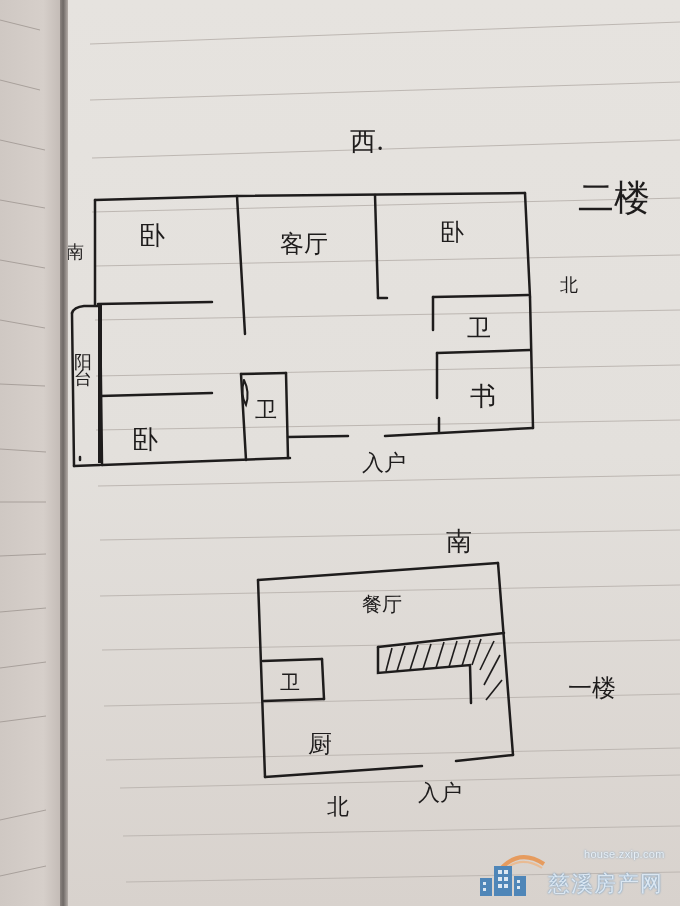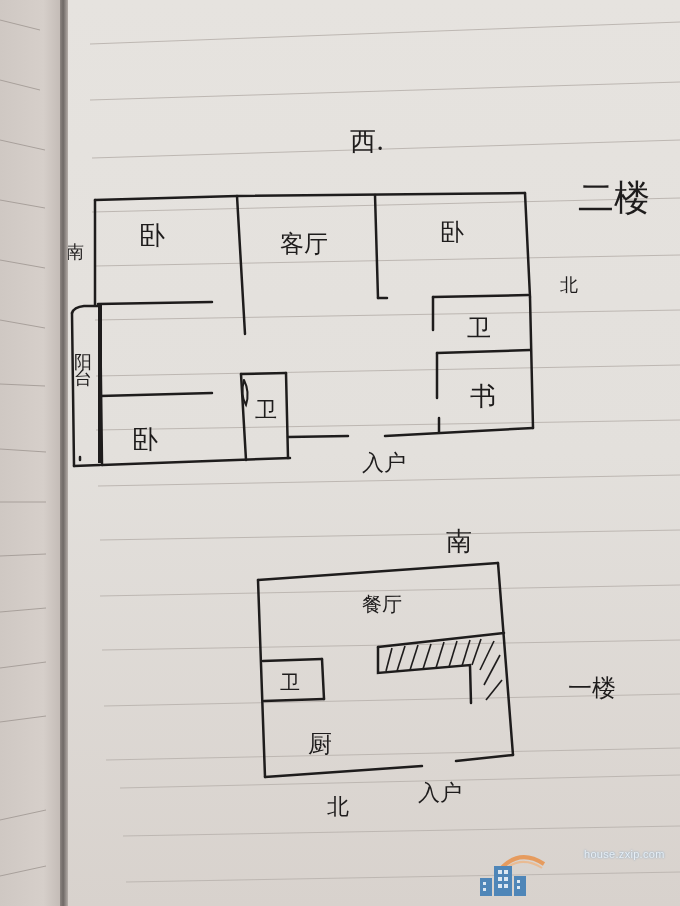--- a/index.html
+++ b/index.html
@@ -161,15 +161,16 @@
         <rect x="26" y="28" width="4" height="4"></rect>
       <rect x="20" y="35" width="4" height="4"></rect>
         <rect x="26" y="35" width="4" height="4"></rect>
       <rect x="20" y="42" width="4" height="4"></rect>
         <rect x="26" y="42" width="4" height="4"></rect>
       <rect x="39" y="38" width="3" height="3"></rect>
         <rect x="39" y="44" width="3" height="3"></rect>
     </g>
   </svg>
   <div class="wm-url">house.zxip.com</div>
+  <div class="wm-name">慈溪房产网</div>
 </div>
 
 <div class="spine"></div>
 
 </body></html>

